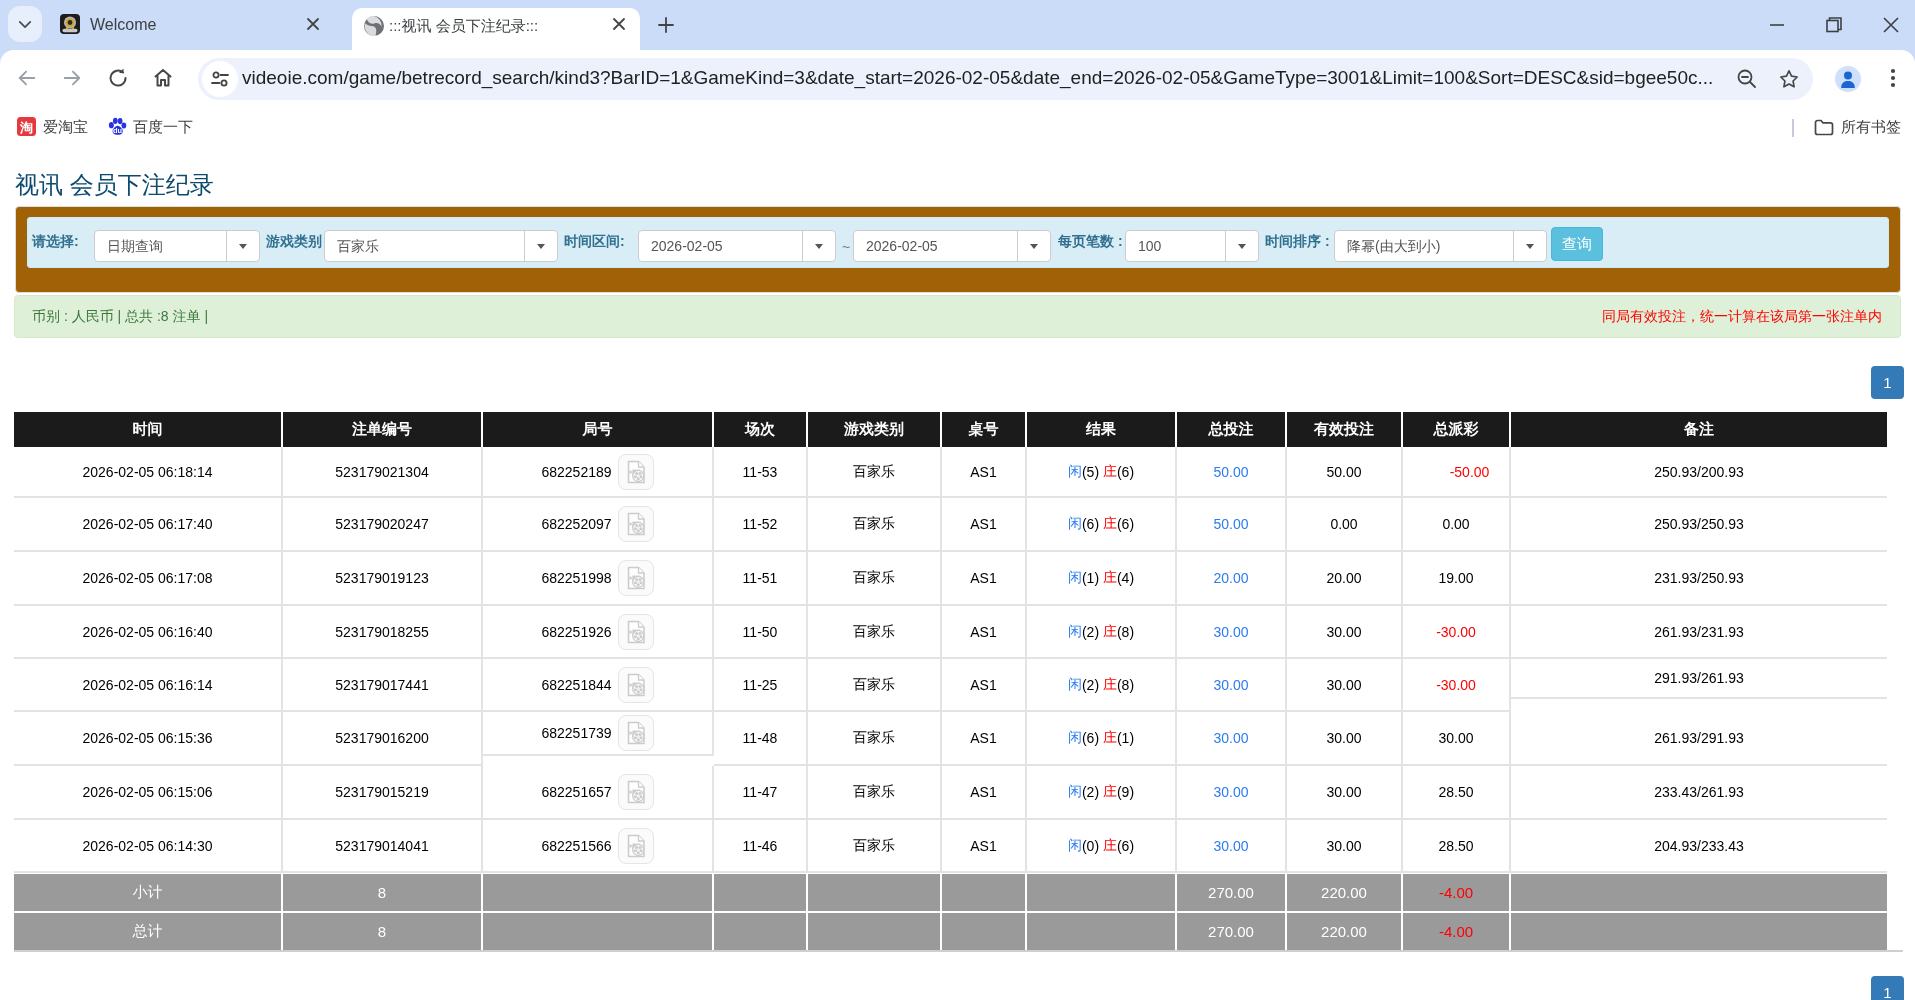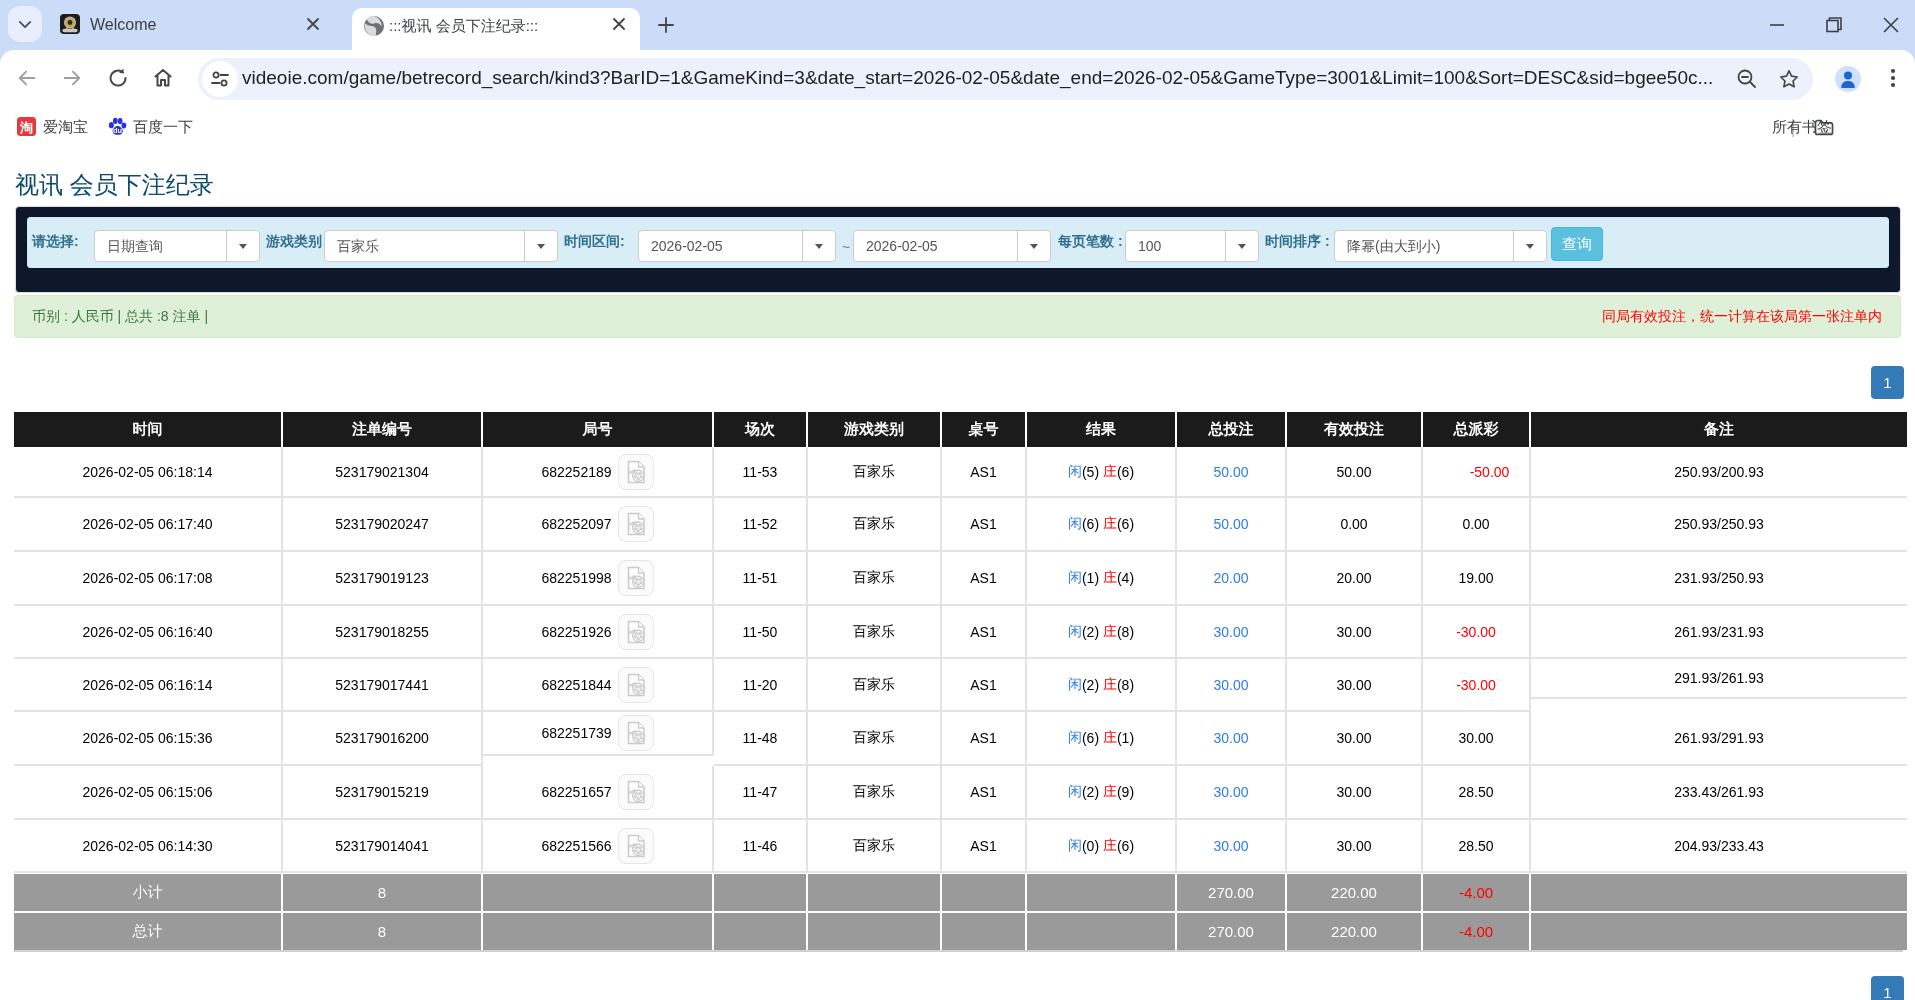--- a/index.html
+++ b/index.html
@@ -16,21 +16,21 @@
 .icon { stroke:#5f6368; fill:none; stroke-width:2; stroke-linecap:round; stroke-linejoin:round; }
 .wicon { stroke:#3c4043; fill:none; stroke-width:1.6; }
 #addrpill { position:absolute; top:58px; left:198px; width:1615px; height:42px; border-radius:21px; background:#edf1fb; }
 #urltxt { position:absolute; left:44px; top:9px; font-size:19px; color:#202124; white-space:nowrap; max-width:1500px; overflow:hidden; }
 #bookbar { position:absolute; top:105px; left:0; width:1915px; height:45px; background:#fff; }
 .bktxt { font-size:15px; color:#3c4043; position:absolute; top:13px; white-space:nowrap; }
 
 
 #page { position:absolute; top:150px; left:0; width:1915px; height:850px; background:#fff; font-size:15px; color:#333; }
 #ptitle { position:absolute; left:15px; top:171px; font-size:24px; color:#0c4a6e; }
-#filterbox { position:absolute; left:15px; top:206px; width:1886px; height:87px; border:1px solid #ddd; border-radius:4px; background:#0f172a; }
+#filterbox { position:absolute; left:15px; top:206px; width:1886px; height:87px; border:1px solid #ddd; border-radius:4px; background:#a16207; }
 #filterblue { position:absolute; left:11px; top:10px; width:1862px; height:51px; background:#d9edf7; border:1px solid #cde9f5; border-radius:3px; }
 .flabel { position:absolute; top:15px; font-weight:bold; font-size:14px; color:#31708f; white-space:nowrap; }
 .fsel { position:absolute; top:12px; height:32px; background:#fff; border:1px solid #ccc; border-radius:4px; font-size:14px; color:#555; }
 .fsel .txt { position:absolute; left:12px; top:7px; white-space:nowrap; }
 .fsel .car { position:absolute; right:0; top:0; bottom:0; width:33px; border-left:1px solid #ccc; }
 .fsel .car:after { content:""; position:absolute; left:50%; top:50%; margin:-2px 0 0 -4px; border:4px solid transparent; border-top:5px solid #555; }
 #qbtn { position:absolute; left:1523px; top:9px; width:52px; height:34px; background:#5bc0de; border:1px solid #46b8da; border-radius:4px; color:#fff; font-size:15px; text-align:center; line-height:32px; }
 #greenbar { position:absolute; left:14px; top:295px; width:1887px; height:43px; background:#dff0d8; border:1px solid #d6e9c6; border-radius:4px; }
 #greenbar .lft { position:absolute; left:17px; top:12px; color:#3c763d; font-size:14px; }
 #greenbar .rgt { position:absolute; right:18px; top:12px; color:#f00; font-size:14px; }
@@ -41,21 +41,21 @@
 .trow { display:flex; }
 .trow > div { flex:none; border-right:2px solid #e3e3e3; border-bottom:2px solid #e3e3e3;
   display:flex; align-items:center; justify-content:center; text-align:center; }
 .trow > div:last-child { border-right:none; }
 .thead > div { background:#1b1b1b; color:#fff; font-weight:bold; font-size:15px; border-right:2px solid #fff; border-bottom:none; height:35px; }
 .thead > div:last-child { border-right:none; }
 .tdata > div { height:54px; background:#fff; }
 .tsum > div { background:#9a9a9a; color:#fff; font-size:15px; border-right:2px solid #fff; border-bottom:none; height:37px; }
 .tsum > div:last-child { border-right:none; }
 .c0{width:269px}.c1{width:200px}.c2{width:231px}.c3{width:94px}.c4{width:134px}
-.c5{width:85px}.c6{width:150px}.c7{width:110px}.c8{width:136px}.c9{width:108px}.c10{width:376px}
+.c5{width:85px}.c6{width:150px}.c7{width:110px}.c8{width:116px}.c9{width:108px}.c10{width:376px}
 .blue { color:#2b7bf3; } .red { color:#f00; }
 .vbtn { width:36px; height:36px; margin-left:6px; border:1px solid #e5e5e5; border-radius:8px; background:#fbfbfb;
   display:inline-flex; align-items:center; justify-content:center; }
 </style>
 </head>
 <body>
 
 <div id="chrome-top">
   <div id="toolbar"></div>
   <div id="tabchev"></div>
@@ -158,21 +158,21 @@
       <ellipse cx="15" cy="5.8" rx="2.7" ry="3.6" fill="#2932e1"></ellipse>
       <ellipse cx="19.3" cy="10.8" rx="2.7" ry="3.5" fill="#2932e1"></ellipse>
       <path d="M7 15 C8.5 12.5 10.5 11 12.2 11 C14 11 15.8 12.4 17.4 15 C19 17.7 17.8 21.5 12.2 21.5 C6.6 21.5 5.5 17.6 7 15 Z" fill="#2932e1"></path>
       <text x="12" y="19.5" font-size="8.5" fill="#fff" text-anchor="middle" font-weight="bold">du</text>
     </svg>
   <div class="bktxt" style="left:133px;">百度一下</div>
   <div class="abs" style="left:1792px;top:14px;width:2px;height:18px;background:#c4cbdb;"></div>
   <svg class="abs" style="left:1814px;top:14px" width="20" height="17" viewBox="0 0 20 17">
       <path d="M1.5 3.5 A2 2 0 0 1 3.5 1.5 H7 L9 3.8 H16.5 A2 2 0 0 1 18.5 5.8 V13.5 A2 2 0 0 1 16.5 15.5 H3.5 A2 2 0 0 1 1.5 13.5 Z" fill="none" stroke="#474747" stroke-width="1.7"></path>
     </svg>
-  <div class="bktxt" style="left:1772px;">所有书签</div>
+  <div class="bktxt" style="left:1841px;">所有书签</div>
 </div>
 
 <div id="page">
   <div id="ptitle" style="top:19px;">视讯 会员下注纪录</div>
 </div>
 
 <div id="filterbox">
   <div id="filterblue">
     <div class="flabel" style="left:4px;">请选择:</div>
     <div class="fsel" style="left:66px;width:166px;">
@@ -328,21 +328,21 @@
       <div class="c10" style="height: 53px;">261.93/231.93</div>
     </div>
     <div class="trow tdata">
       <div class="c0" style="height: 53px;">2026-02-05 06:16:14</div>
       <div class="c1" style="height: 53px;">523179017441</div>
       <div class="c2" style="height: 53px;">682251844<span class="vbtn">
           <svg width="24" height="24" viewBox="0 0 24 24">
             <use href="#film"></use>
           </svg>
         </span></div>
-      <div class="c3" style="height: 53px;">11-20</div>
+      <div class="c3" style="height: 53px;">11-25</div>
       <div class="c4" style="height: 53px;">百家乐</div>
       <div class="c5" style="height: 53px;">AS1</div>
       <div class="c6" style="height: 53px;"><span class="blue">闲</span>(2)&nbsp;<span class="red">庄</span>(8)</div>
       <div class="c7" style="height: 53px;">
         <span class="blue">30.00</span>
       </div>
       <div class="c8" style="height: 53px;">30.00</div>
       <div class="c9" style="height: 53px;">
         <span class="red">-30.00</span>
       </div>

